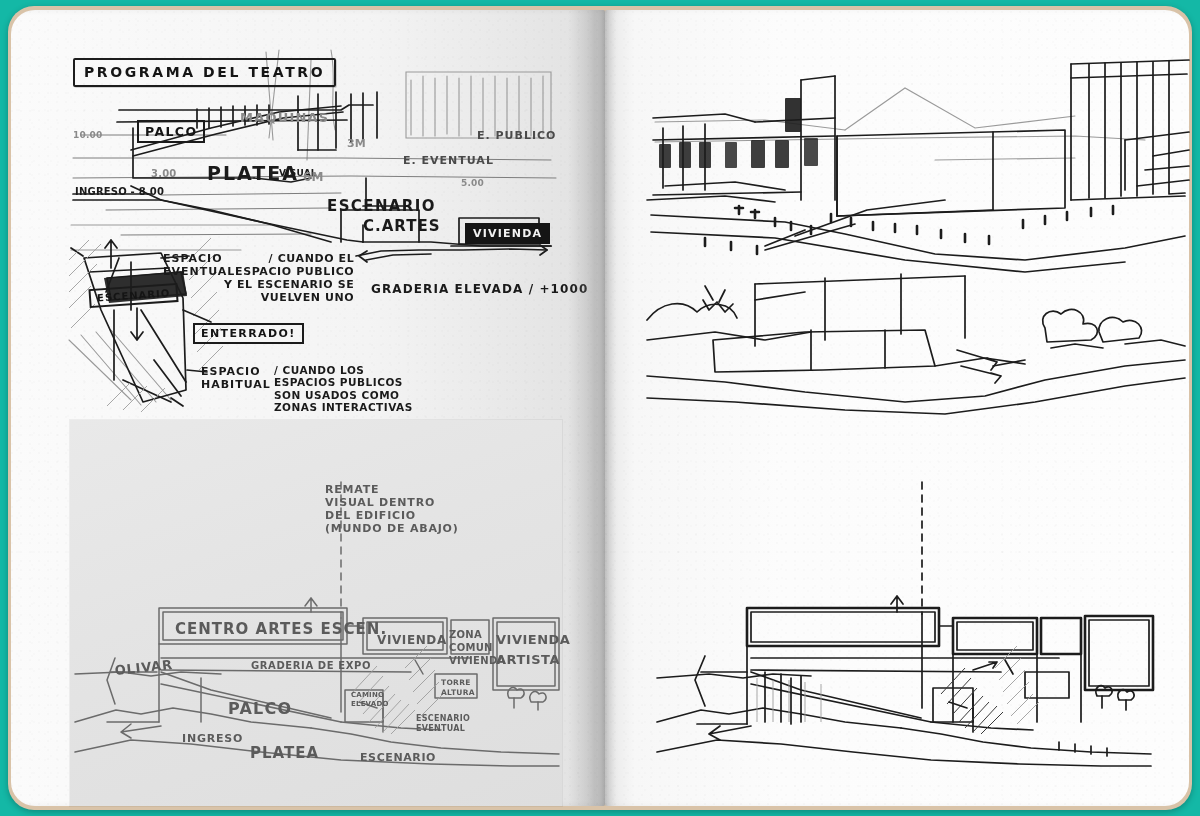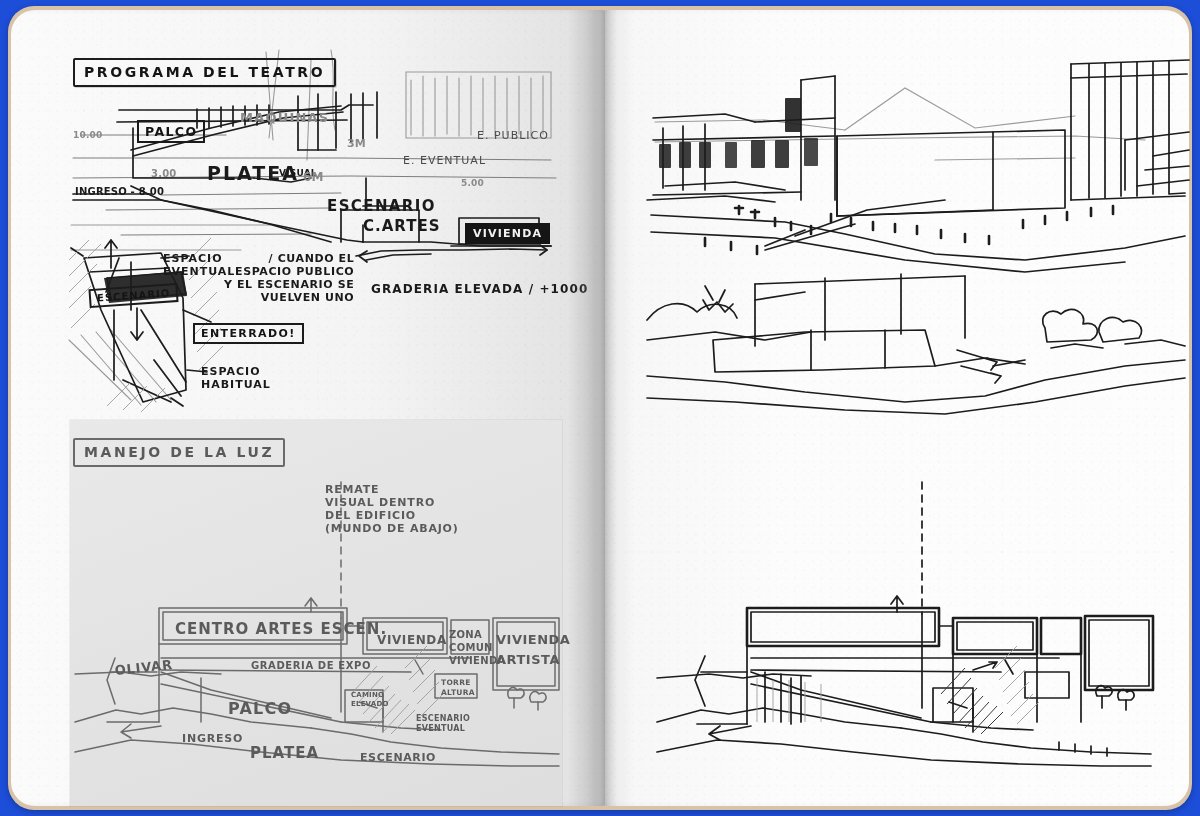--- a/index.html
+++ b/index.html
@@ -1,18 +1,18 @@
 <!DOCTYPE html>
 <html><head>
 <meta charset="utf-8">
 <style>
   html,body{margin:0;padding:0;background:#ffffff;}
   body{width:1200px;height:816px;overflow:hidden;font-family:"DejaVu Sans",sans-serif;}
 
-  #stage{position:relative;width:1200px;height:816px;background:#1d4ed8;}
+  #stage{position:relative;width:1200px;height:816px;background:#14b8a6;}
 
   
   .notebook{
     position:absolute;left:8px;top:6px;width:1184px;height:804px;
     border-radius:26px;
     background:#d9c3a8;
     box-shadow:0 2px 6px rgba(0,0,0,.25);
   }
   .page{
     position:absolute;top:4px;height:796px;
@@ -47,21 +47,21 @@
 
   
   .ink{
     position:absolute;color:#1a1a1a;
     font-family:"DejaVu Sans",sans-serif;
     font-weight:700;letter-spacing:.5px;
     line-height:1.18;white-space:pre-line;
     text-transform:uppercase;
     transform-origin:left top;
   }
-  .ink.light{color:#4a4a4a;font-weight:400;}
+  .ink.light{color:#4a4a4a;font-weight:700;}
   .ink.faint{color:#8a8a8a;font-weight:600;}
   .ink.pencil{color:#5b5b5b;font-weight:700;}
   .ink.thin{font-weight:600;letter-spacing:.2px;}
 
   
   .title-box{
     position:absolute;border:2.2px solid #1d1d1d;
     padding:4px 9px 5px 9px;
     font-family:"DejaVu Sans",sans-serif;font-weight:700;
     font-size:14px;letter-spacing:2.6px;color:#151515;
@@ -224,20 +224,24 @@
 
       <div class="ink" style="left:152px;top:243px;font-size:11px;letter-spacing:1px;">ESPACIO
 EVENTUAL</div>
       <div class="ink" style="left:213px;top:243px;font-size:11px;letter-spacing:.6px;text-transform:none;text-align:right;">/ CUANDO EL
 ESPACIO PUBLICO
 Y EL ESCENARIO SE
 VUELVEN UNO</div>
 
       <div class="ink" style="left:190px;top:356px;font-size:11px;letter-spacing:1px;">ESPACIO
 HABITUAL</div>
+      <div class="ink" style="left:263px;top:354px;font-size:10.5px;letter-spacing:.5px;text-transform:none;">/ CUANDO LOS
+ESPACIOS PUBLICOS
+SON USADOS COMO
+ZONAS INTERACTIVAS</div>
 
       <div class="ink" style="left:360px;top:272px;font-size:12px;letter-spacing:1.1px;">GRADERIA ELEVADA / +1000</div>
 
       <svg class="layer" width="594" height="400" viewBox="0 0 594 400" style="top:412px;">
 
         <g class="sp" stroke-dasharray="7 6">
           <path d="M330 60 L330 196"></path>
         </g>
         <g class="sp">
           <path d="M330 196 L330 290"></path>
@@ -297,21 +301,20 @@
           <path d="M503 276 L503 286 M527 280 L527 288"></path>
         </g>
 
         <g class="sp">
           <path d="M336 204 L352 204"></path>
           <path d="M412 252 L404 238"></path>
           <path d="M366 286 L348 280"></path>
         </g>
       </svg>
 
-      <div class="title-box pencil" style="left:62px;top:428px;">MANEJO DE LA LUZ</div>
 
       <div class="ink pencil" style="left:314px;top:474px;font-size:11px;letter-spacing:.8px;">REMATE
 VISUAL DENTRO
 DEL EDIFICIO
 (MUNDO DE ABAJO)</div>
 
       <div class="ink pencil" style="left:164px;top:611px;font-size:15px;letter-spacing:1px;">CENTRO ARTES ESCEN.</div>
       <div class="ink pencil" style="left:103px;top:653px;font-size:13px;letter-spacing:.8px;transform:rotate(-6deg);">OLIVAR</div>
       <div class="ink pencil" style="left:240px;top:650px;font-size:10px;letter-spacing:.6px;">GRADERIA DE EXPO</div>
       <div class="ink pencil" style="left:366px;top:623px;font-size:12px;letter-spacing:.6px;">VIVIENDA</div>

